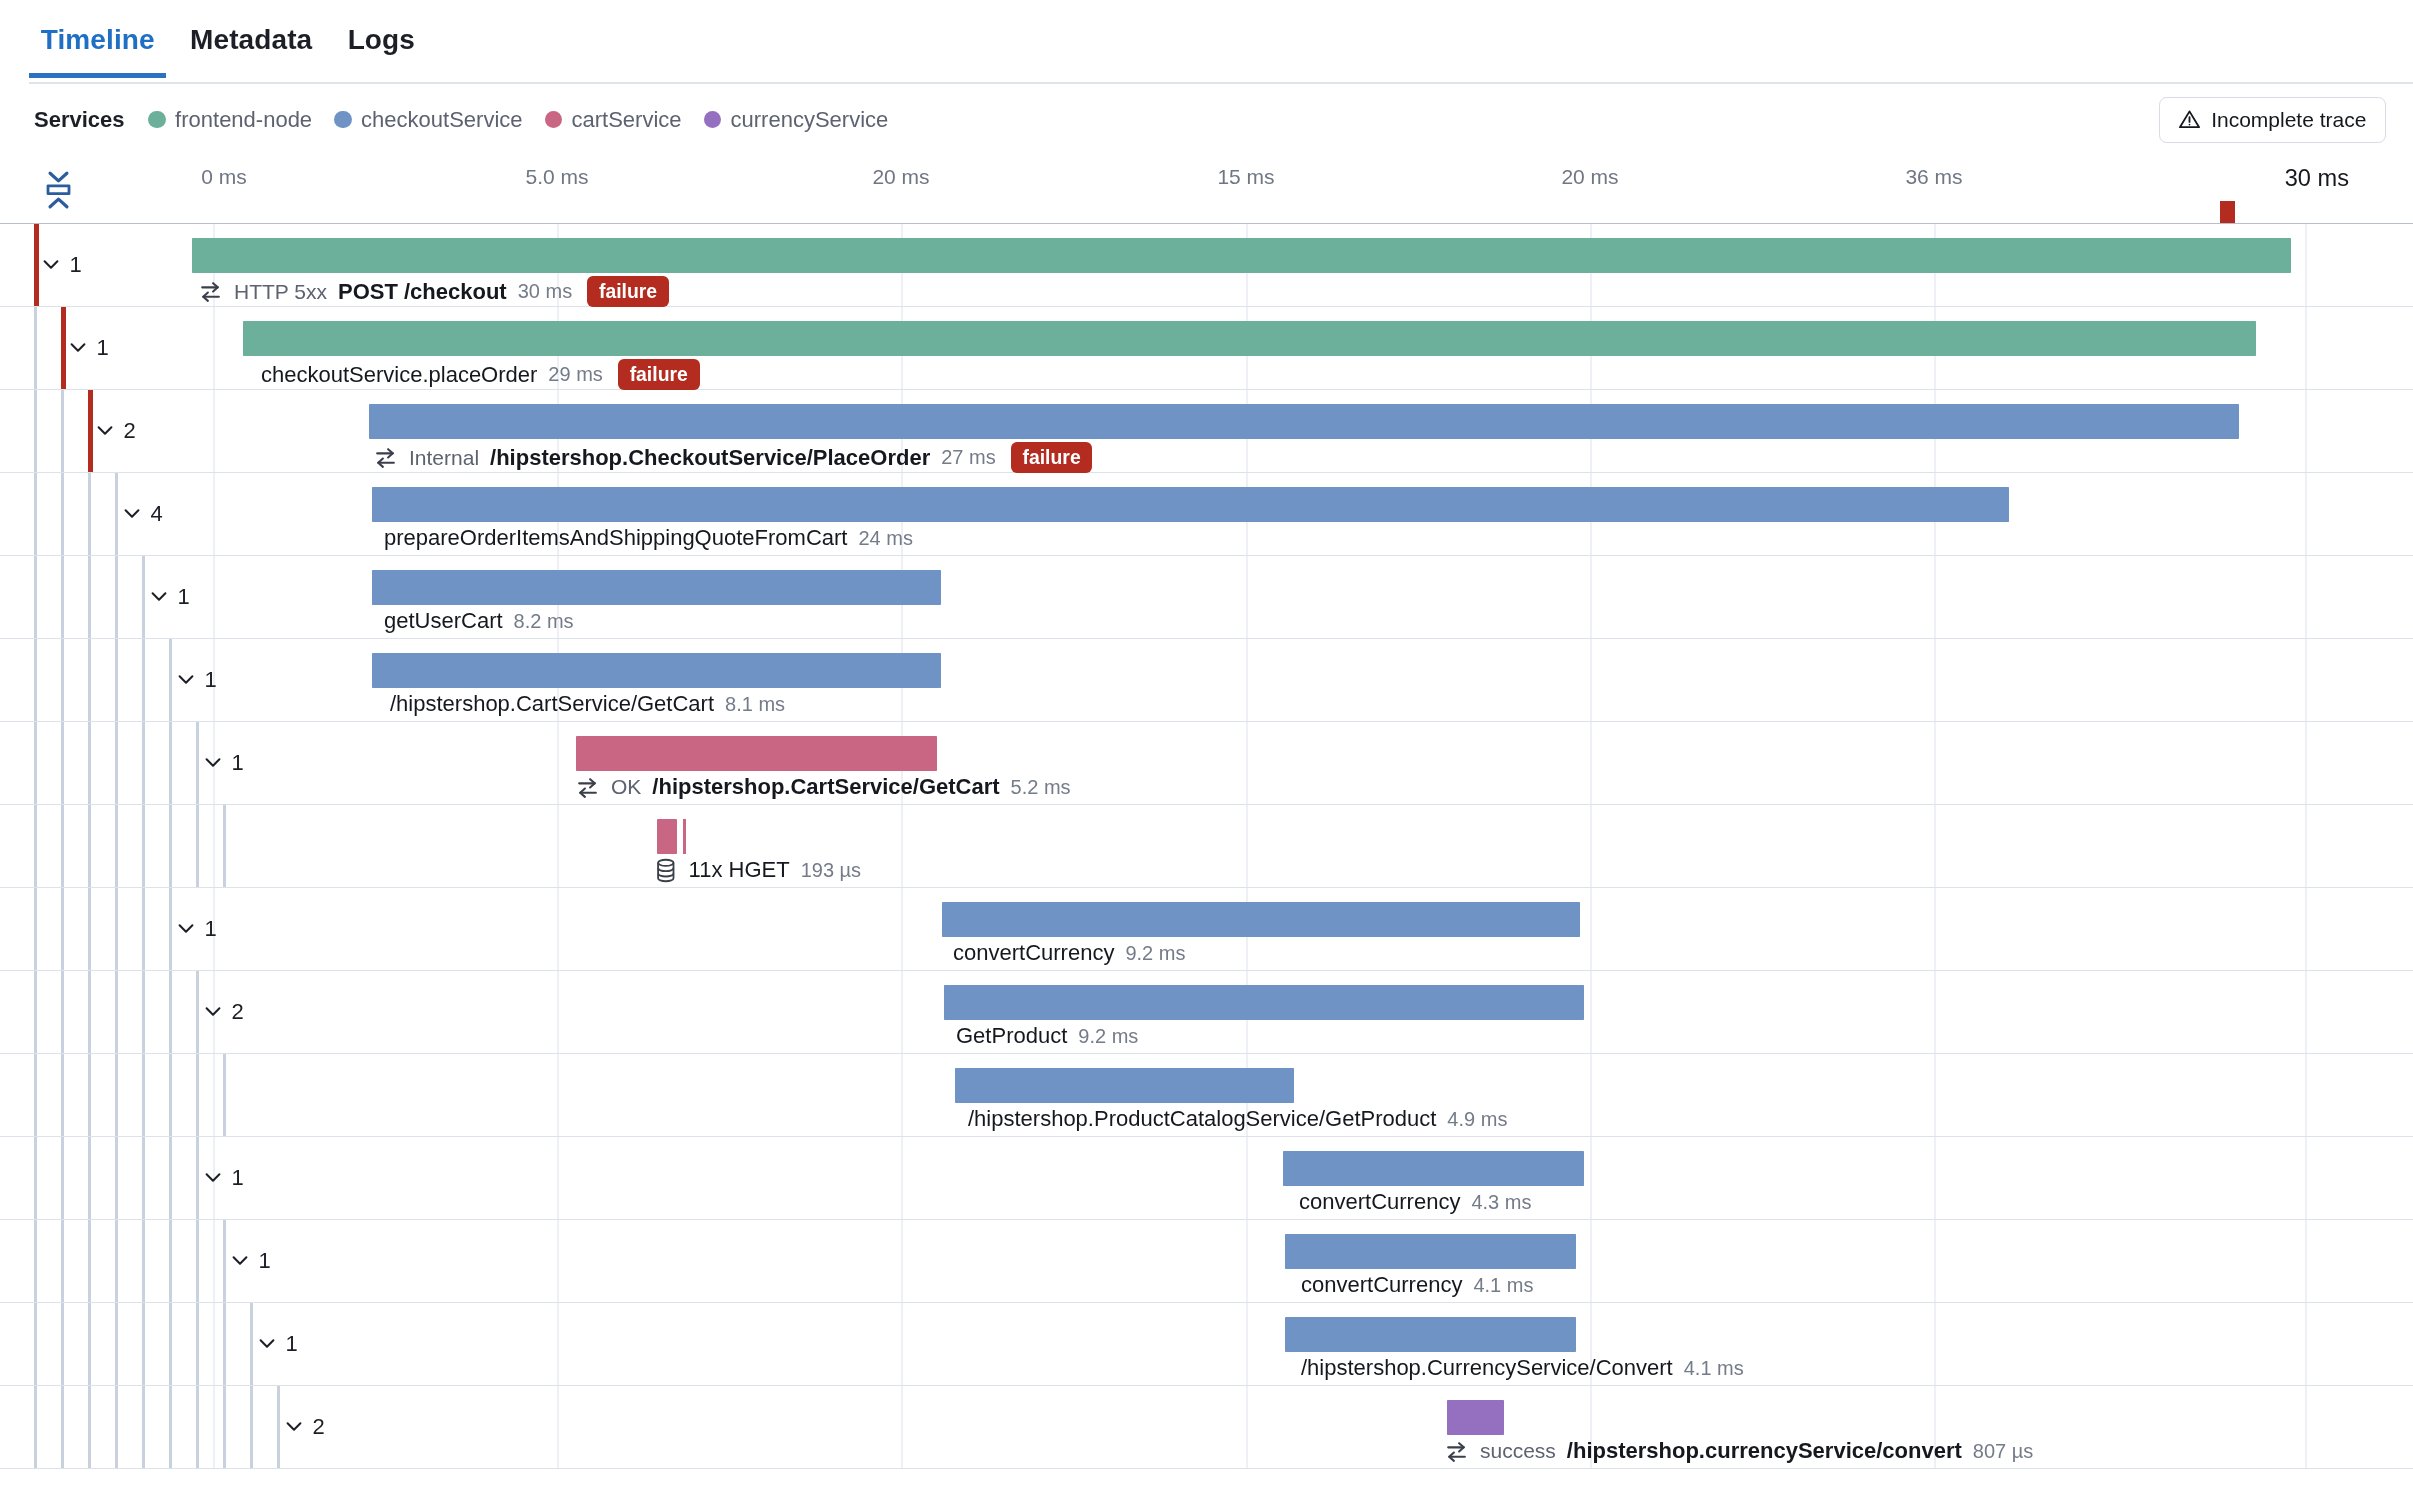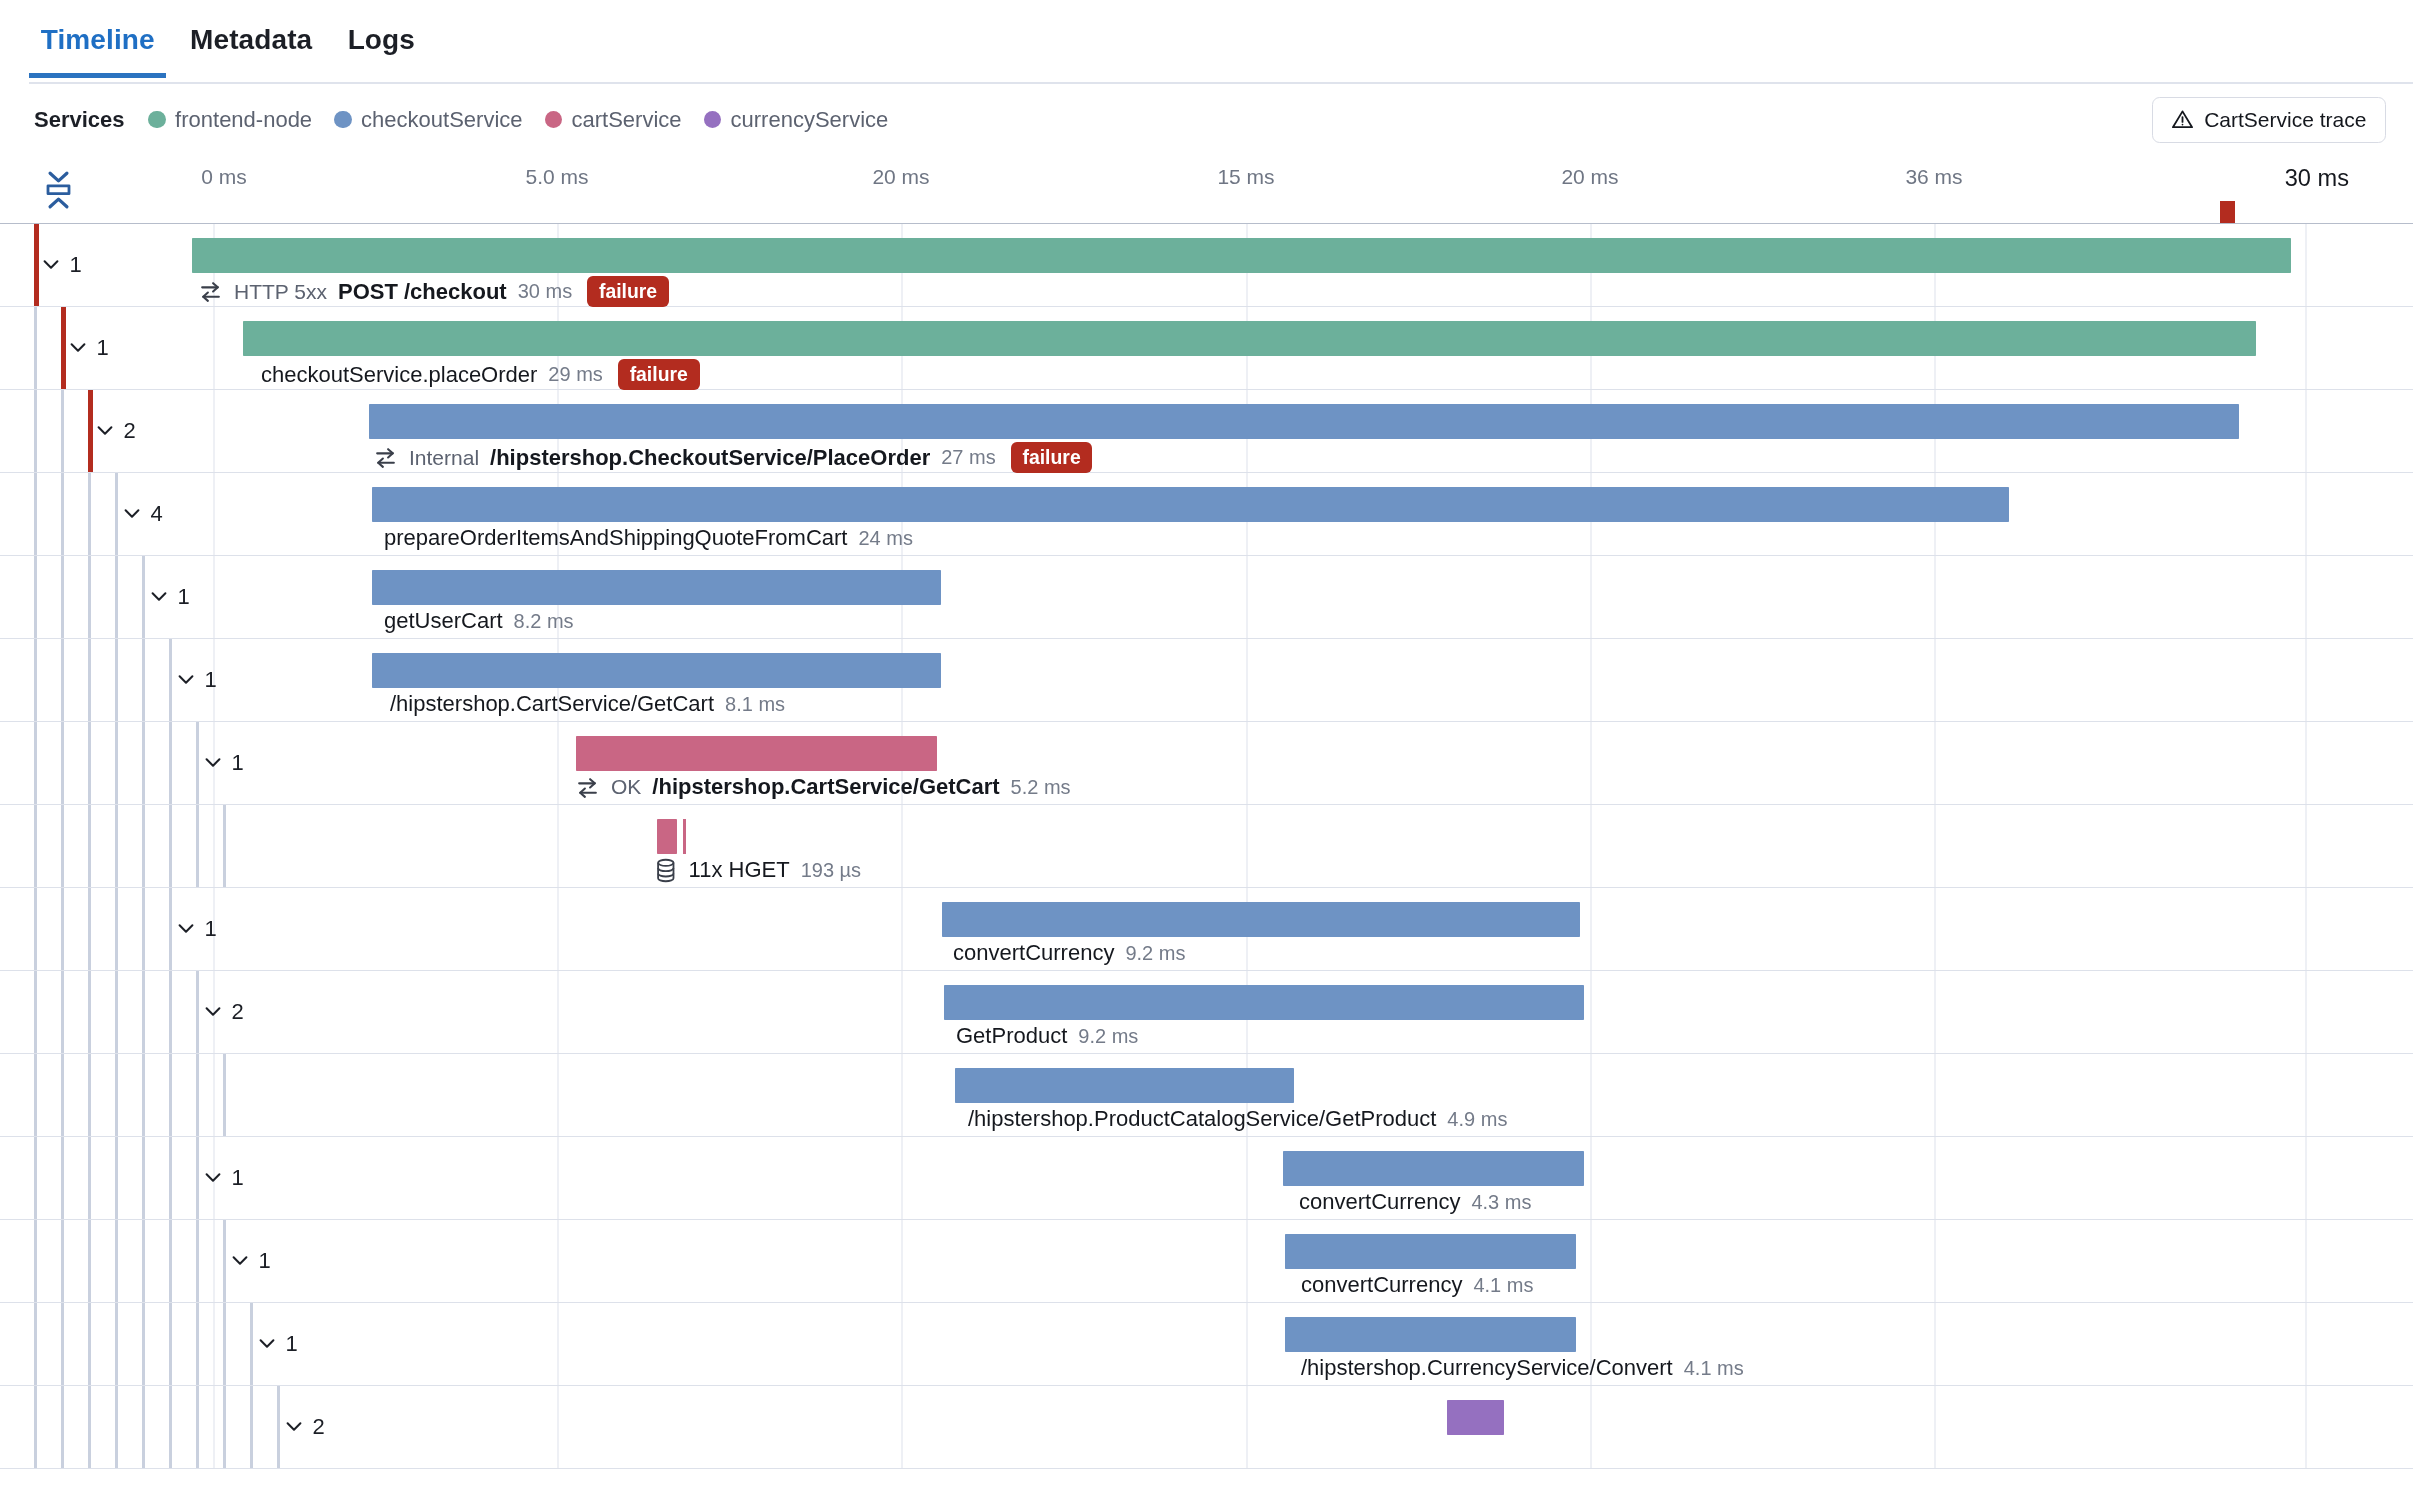--- a/index.html
+++ b/index.html
@@ -240,21 +240,21 @@
   <div class="spacer"></div>
 
   <div class="incomplete-btn">
     <span class="warn">
       <svg width="23" height="23" viewBox="0 0 24 24" fill="none" stroke="#15181e" stroke-width="1.9" stroke-linecap="round" stroke-linejoin="round">
         <path d="M12 3.5 L22 20 L2 20 Z"></path>
         <line x1="12" y1="9.5" x2="12" y2="14.5"></line>
         <circle cx="12" cy="17.3" r="0.9" fill="#15181e" stroke="none"></circle>
       </svg>
     </span>
-    <span>CartService trace</span>
+    <span>Incomplete trace</span>
   </div>
 </div>
 
 <div class="ruler">
   <div class="collapse-icon">
     <svg width="37" height="42" viewBox="0 0 26 30" fill="none" stroke="#2b5d9e" stroke-width="2.3" stroke-linecap="round" stroke-linejoin="round">
       <polyline points="7,3 13,8.5 19,3"></polyline>
       <rect x="5.5" y="12" width="15" height="5.6" stroke="#2b5d9e" stroke-width="2"></rect>
       <polyline points="7,27 13,21.5 19,27"></polyline>
     </svg>
@@ -738,15 +738,28 @@
         <div class="guide" style="left:250px"></div>
         <div class="guide" style="left:277px"></div>
       </div>
       <div class="toggle" style="left:283px">
         <span><svg class="chev" viewBox="0 0 24 24" fill="none" stroke="#1c1f26" stroke-width="2.2" stroke-linecap="round" stroke-linejoin="round">
             <polyline points="5,9 12,16 19,9"></polyline>
           </svg></span>
         <span class="childcount">2</span>
       </div>
       <div class="bar" style="left:1447px;width:57px;background:#9570c0"></div>
+      <div class="rowlabel" style="left:1444px">
+        <span class="kind-icon">
+          <svg width="25" height="25" viewBox="0 0 24 24" fill="none" stroke="#3a3f4a" stroke-width="2" stroke-linecap="round" stroke-linejoin="round">
+            <line x1="4" y1="8" x2="19" y2="8"></line>
+            <polyline points="14.5,4 19,8 14.5,12"></polyline>
+            <line x1="20" y1="17" x2="5" y2="17"></line>
+            <polyline points="9.5,13 5,17 9.5,21"></polyline>
+          </svg>
+        </span>
+        <span class="kindtext">success</span>
+        <span class="opname bold">/hipstershop.currencyService/convert</span>
+        <span class="dur">807 µs</span>
+      </div>
     </div>
   </div>
 
 
 </body></html>

